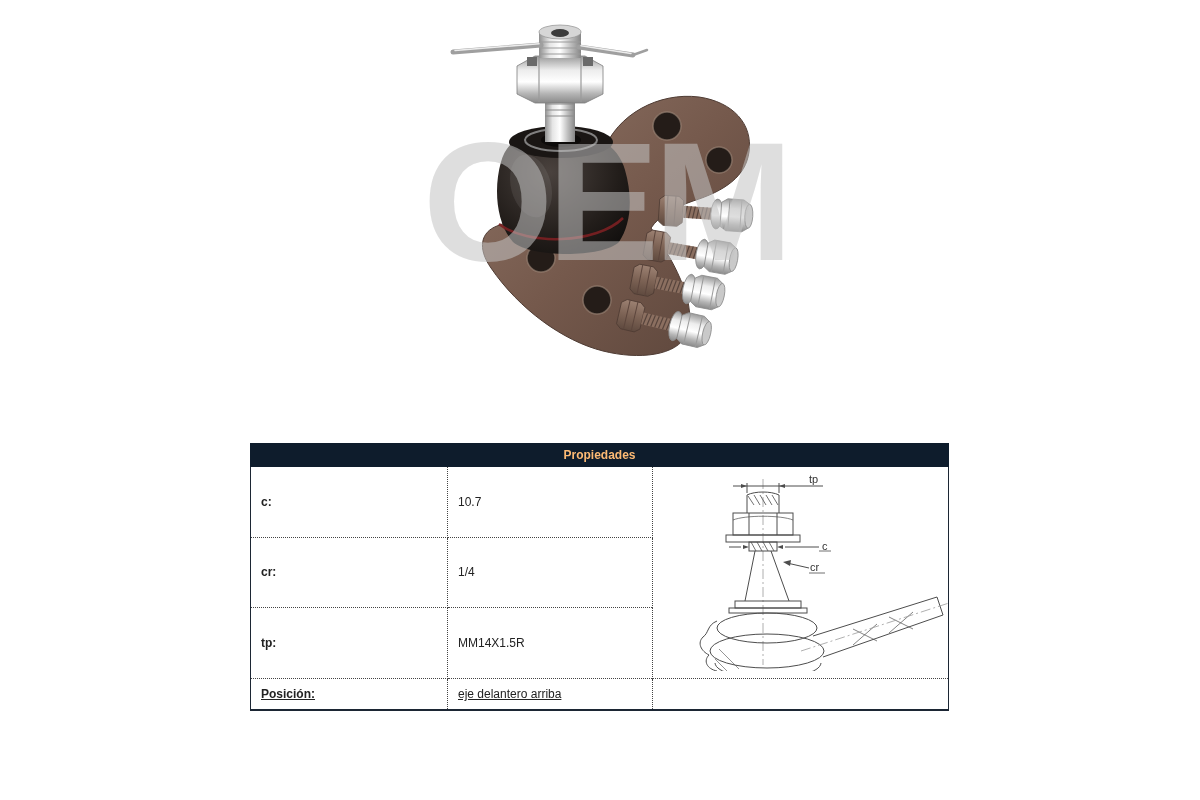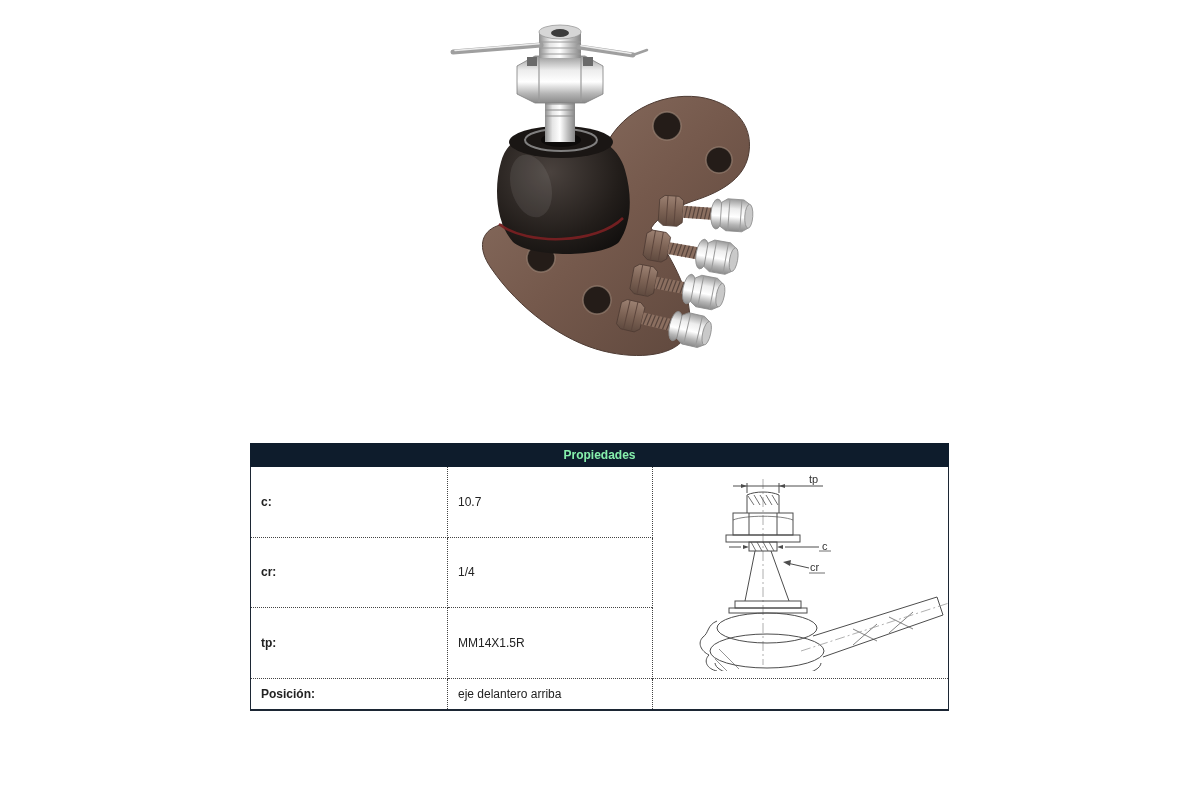--- a/index.html
+++ b/index.html
@@ -11,26 +11,26 @@
   .photo svg{position:absolute;left:0;top:0;}
   .watermark{position:absolute;left:-20px;top:108px;width:380px;text-align:center;
              font-size:168px;font-weight:bold;letter-spacing:-6px;line-height:1;
              color:rgba(195,195,195,0.55);pointer-events:none;user-select:none;}
 
   
   .props-wrap{position:absolute;left:250px;top:443px;width:698px;}
   table.props{width:698px;border-collapse:collapse;table-layout:fixed;background:#fff;
               border:1px solid #1c2634;border-bottom:2px solid #1c2634;
               font-size:12px;color:#222;}
-  table.props th{background:#0e1c2c;color:#86efac;font-weight:bold;font-size:12px;
+  table.props th{background:#0e1c2c;color:#fdba74;font-weight:bold;font-size:12px;
                  text-align:center;padding:4px 0;height:13px;border:1px solid #0e1c2c;}
   table.props td{border:1px dotted #444;padding:4px 10px;vertical-align:middle;
                  background:#fff;}
   tr.row-tall td{height:60px;}
-  tr.row-short td{height:22px;}
+  tr.row-short td{height:22px;text-decoration:underline;}
   td.lbl{font-weight:bold;}
   td.diagram-cell{text-align:center;vertical-align:middle;padding:2px;}
   .diagram text{font-family:"Liberation Sans",sans-serif;}
 </style>
 </head>
 <body>
 
 <div class="page">
 
   <div class="photo">
@@ -124,20 +124,21 @@
       <line x1="20" y1="40.5" x2="104" y2="33.8" stroke="#ececec" stroke-width="1.5" stroke-linecap="round"></line>
       <line x1="144" y1="37" x2="198" y2="45" stroke="#9f9f9f" stroke-width="5" stroke-linecap="round"></line>
       <line x1="146" y1="35.7" x2="196" y2="43.4" stroke="#ececec" stroke-width="1.5" stroke-linecap="round"></line>
       <line x1="198" y1="45" x2="212" y2="40" stroke="#9f9f9f" stroke-width="2.5" stroke-linecap="round"></line>
 
       <use href="#bolt" transform="translate(224,200) rotate(4)"></use>
       <use href="#bolt" transform="translate(210,234) rotate(10)"></use>
       <use href="#bolt" transform="translate(197,268) rotate(11)"></use>
       <use href="#bolt" transform="translate(184,303) rotate(13)"></use>
     </svg>
+    <div class="watermark">OEM</div>
   </div>
 
   <div class="props-wrap">
     <table class="props">
       <colgroup>
           <col style="width:197px">
           <col style="width:205px">
           <col style="width:296px">
         </colgroup>
       <thead>

